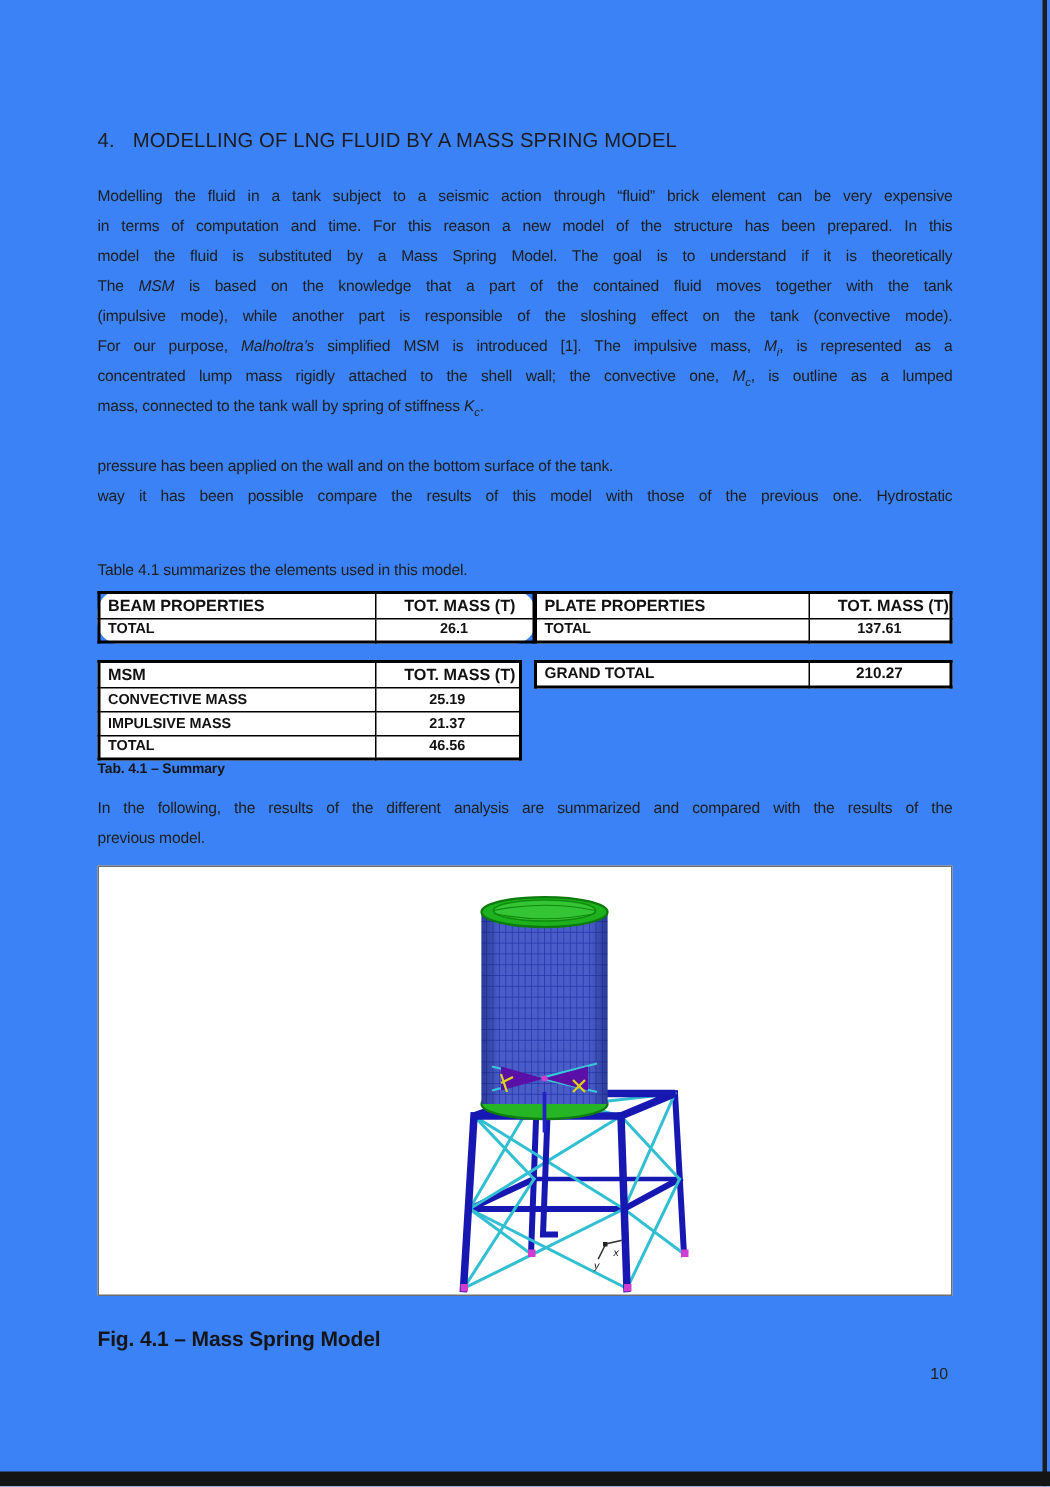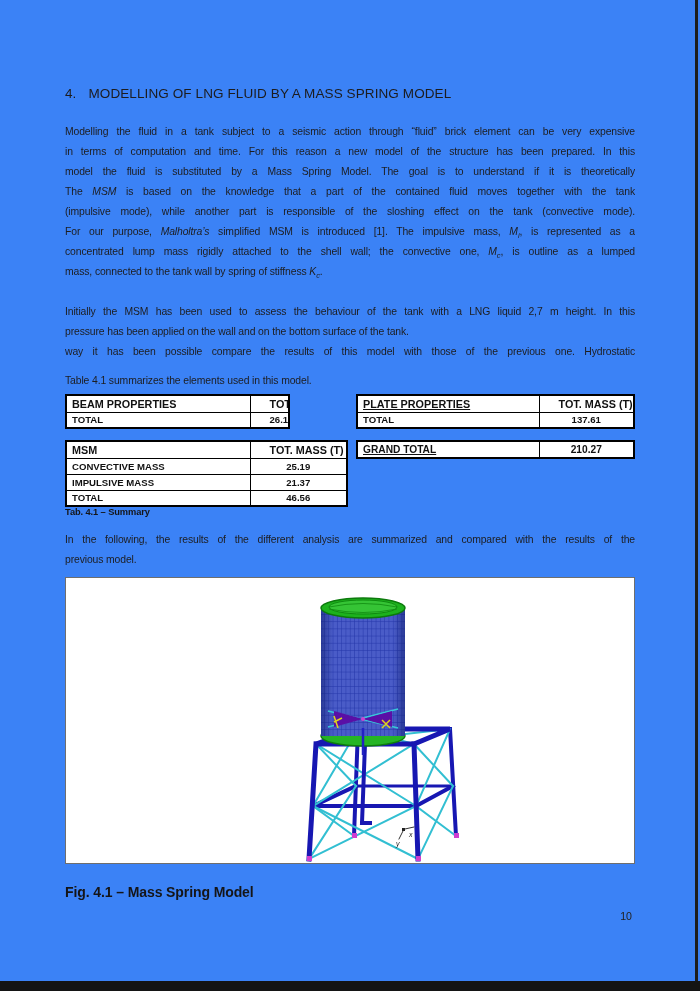--- a/index.html
+++ b/index.html
@@ -31,26 +31,26 @@
   #table-intro { top:287px; line-height:20px; }
   #para3 { top:446px; }
 
   table.t { border-collapse:collapse; position:absolute; table-layout:fixed; background:#fff; }
   table.t { border:2px solid #000; }
   table.t th, table.t td { border:1px solid #000; overflow:hidden; white-space:nowrap; }
   table.t th { font-size:10.8px; font-weight:bold; text-align:left; padding:1px 5px; height:17px; color:#111; }
   table.t th.num, table.t td.num { text-align:center; padding:1px 19px; }
   table.t td { font-size:9.6px; font-weight:bold; padding:0 5px; height:16px; color:#111; }
 
-  #tbl-beam  { top:310px; left:0;     width:225px; }
+  #tbl-beam  { top:310px; left:0;     width:292px;border-radius:14px; }
   #tbl-plate { top:310px; left:291px; width:279px; }
   #tbl-msm   { top:356px; left:0;     width:283px; }
   #tbl-grand { top:356px; left:291px; width:279px; }
   #tbl-beam  .c1, #tbl-msm  .c1 { width:184px; }
-  #tbl-plate .c1, #tbl-grand .c1 { width:182px;text-decoration:underline; }
+  #tbl-plate .c1, #tbl-grand .c1 { width:182px; }
   #tbl-grand td { font-size:10.2px; height:17px; }
 
   .small-caption { position:absolute; left:0; font-size:9.3px; font-weight:bold; color:#151517; letter-spacing:-0.1px; }
   #tab-caption { top:423px; }
   #fig-caption { top:800px; font-size:14px; }
 
   .figure-box { position:absolute; top:493px; left:0; width:570px; height:287px; border:1px solid #6e6e6e; background:#ffffff; }
 
   .page-number { position:absolute; top:826px; right:3px; font-size:10.6px; color:#222; }
 </style>
@@ -70,21 +70,20 @@
         <div class="pline"><span>in terms of computation and time. For this reason a new model of the structure has been prepared. In this</span></div>
         <div class="pline"><span>model the fluid is substituted by a Mass Spring Model. The goal is to understand if it is theoretically</span></div>
         <div class="pline"><span>The </span><span class="it">MSM</span><span> is based on the knowledge that a part of the contained fluid moves together with the tank</span></div>
         <div class="pline"><span>(impulsive mode), while another part is responsible of the sloshing effect on the tank (convective mode).</span></div>
         <div class="pline"><span>For our purpose, </span><span class="it">Malholtra’s</span><span> simplified MSM is introduced [1]. The impulsive mass, </span><span class="it">M</span><span class="it sb">i</span><span>, is represented as a</span></div>
         <div class="pline"><span>concentrated lump mass rigidly attached to the shell wall; the convective one, </span><span class="it">M</span><span class="it sb">c</span><span>, is outline as a lumped</span></div>
         <div class="pline pline-last"><span>mass, connected to the tank wall by spring of stiffness </span><span class="it">K</span><span class="it sb">c</span><span>.</span></div>
       </div>
 
     <div class="para" id="para2">
-        <div class="pline"><span>Initially the MSM has been used to assess the behaviour of the tank with a LNG liquid 2,7 m height. In this</span></div>
         <div class="pline pline-last"><span>pressure has been applied on the wall and on the bottom surface of the tank.</span></div>
         <div class="pline"><span>way it has been possible compare the results of this model with those of the previous one. Hydrostatic</span></div>
       </div>
 
     <div class="para" id="table-intro">Table 4.1 summarizes the elements used in this model.</div>
 
     <table class="t" id="tbl-beam">
       <thead>
           <tr>
         <th class="c1">BEAM PROPERTIES</th>

